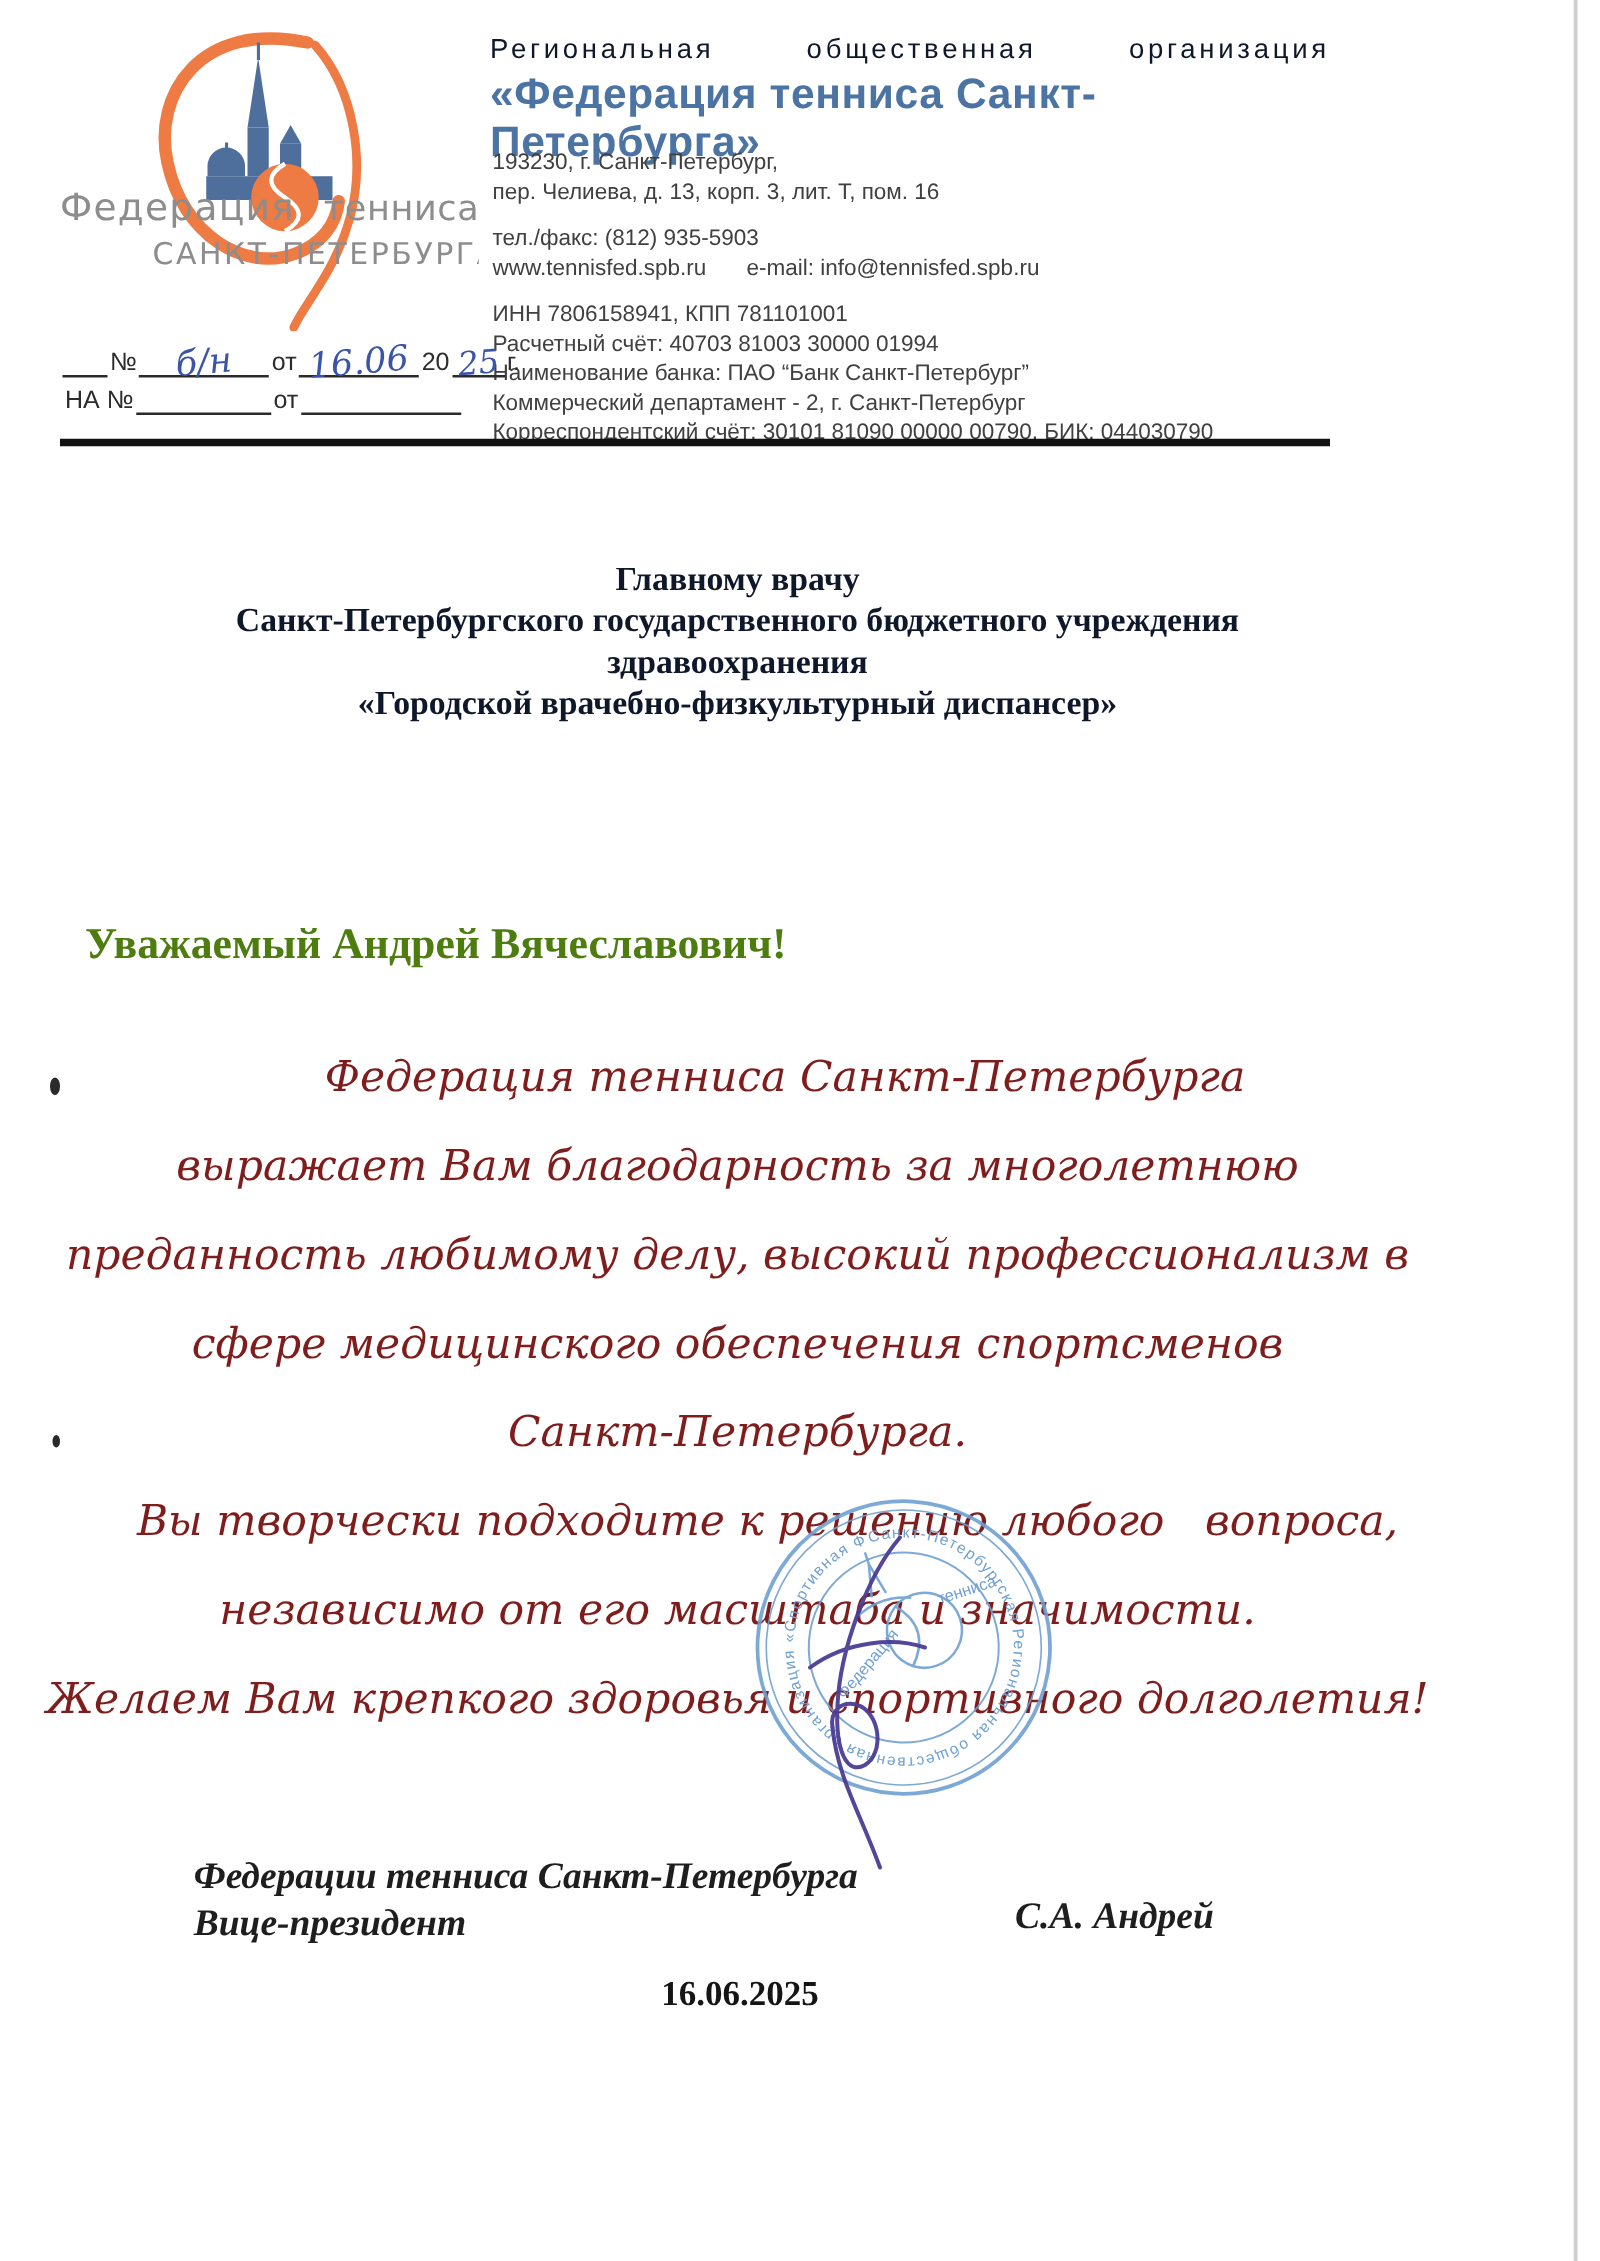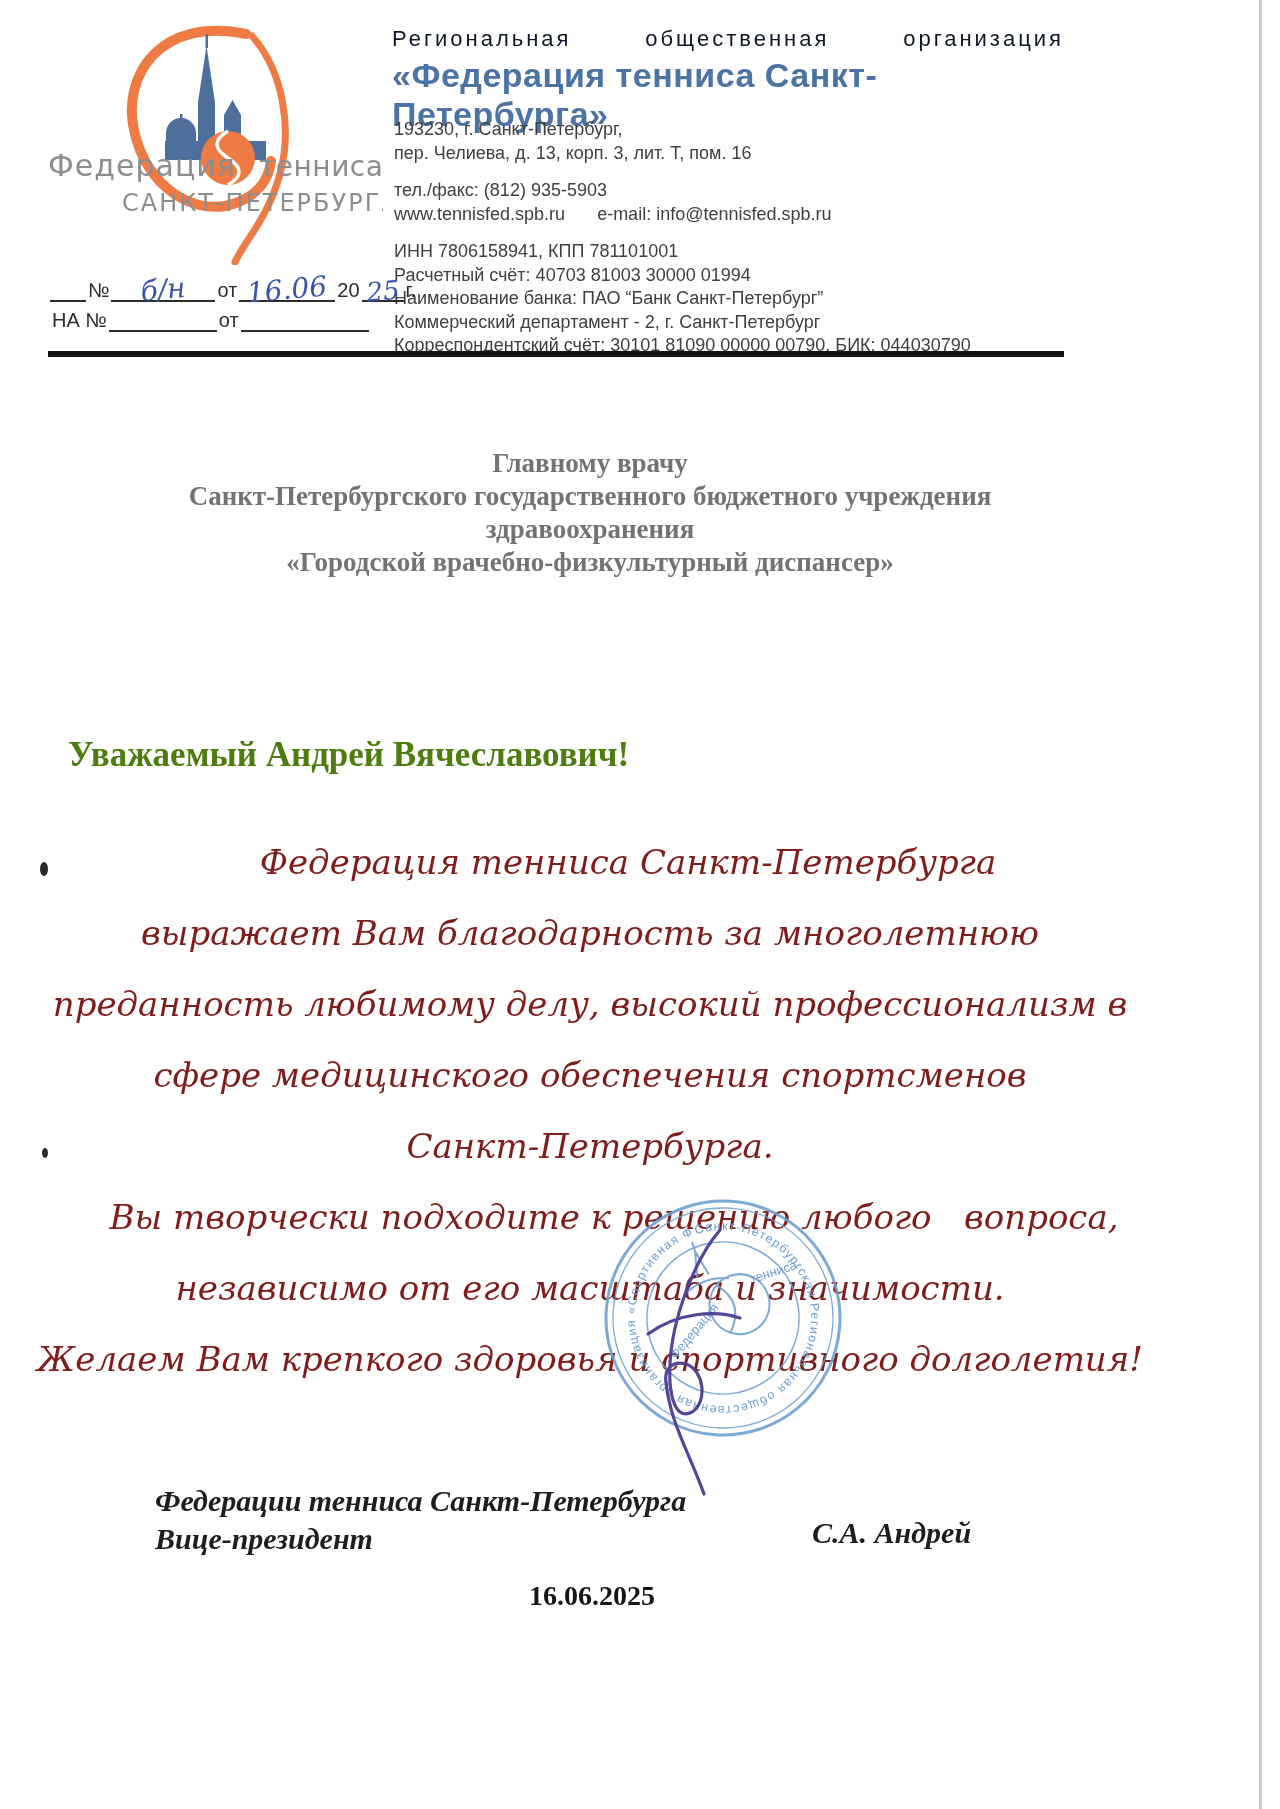--- a/index.html
+++ b/index.html
@@ -46,21 +46,21 @@
     color:#3a55a8; font-size:28px; white-space:nowrap; line-height:1;
   }
   .hand.small { font-size:26px; }
 
   .divider { left:48px; top:351px; width:1016px; height:6px; background:#121212; }
 
   
   .addressee {
     left:100px; top:447px; width:980px; text-align:center;
     font-family:"Liberation Serif", serif; font-weight:bold;
-    font-size:27px; line-height:33px; color:#737373;
+    font-size:27px; line-height:33px; color:#0f172a;
   }
 
   
   .salutation {
     left:68px; top:735px; width:972px; 
     font-family:"Liberation Serif", serif; font-weight:bold;
     font-size:35px; color:#4d7c0f;
   }
 
   

